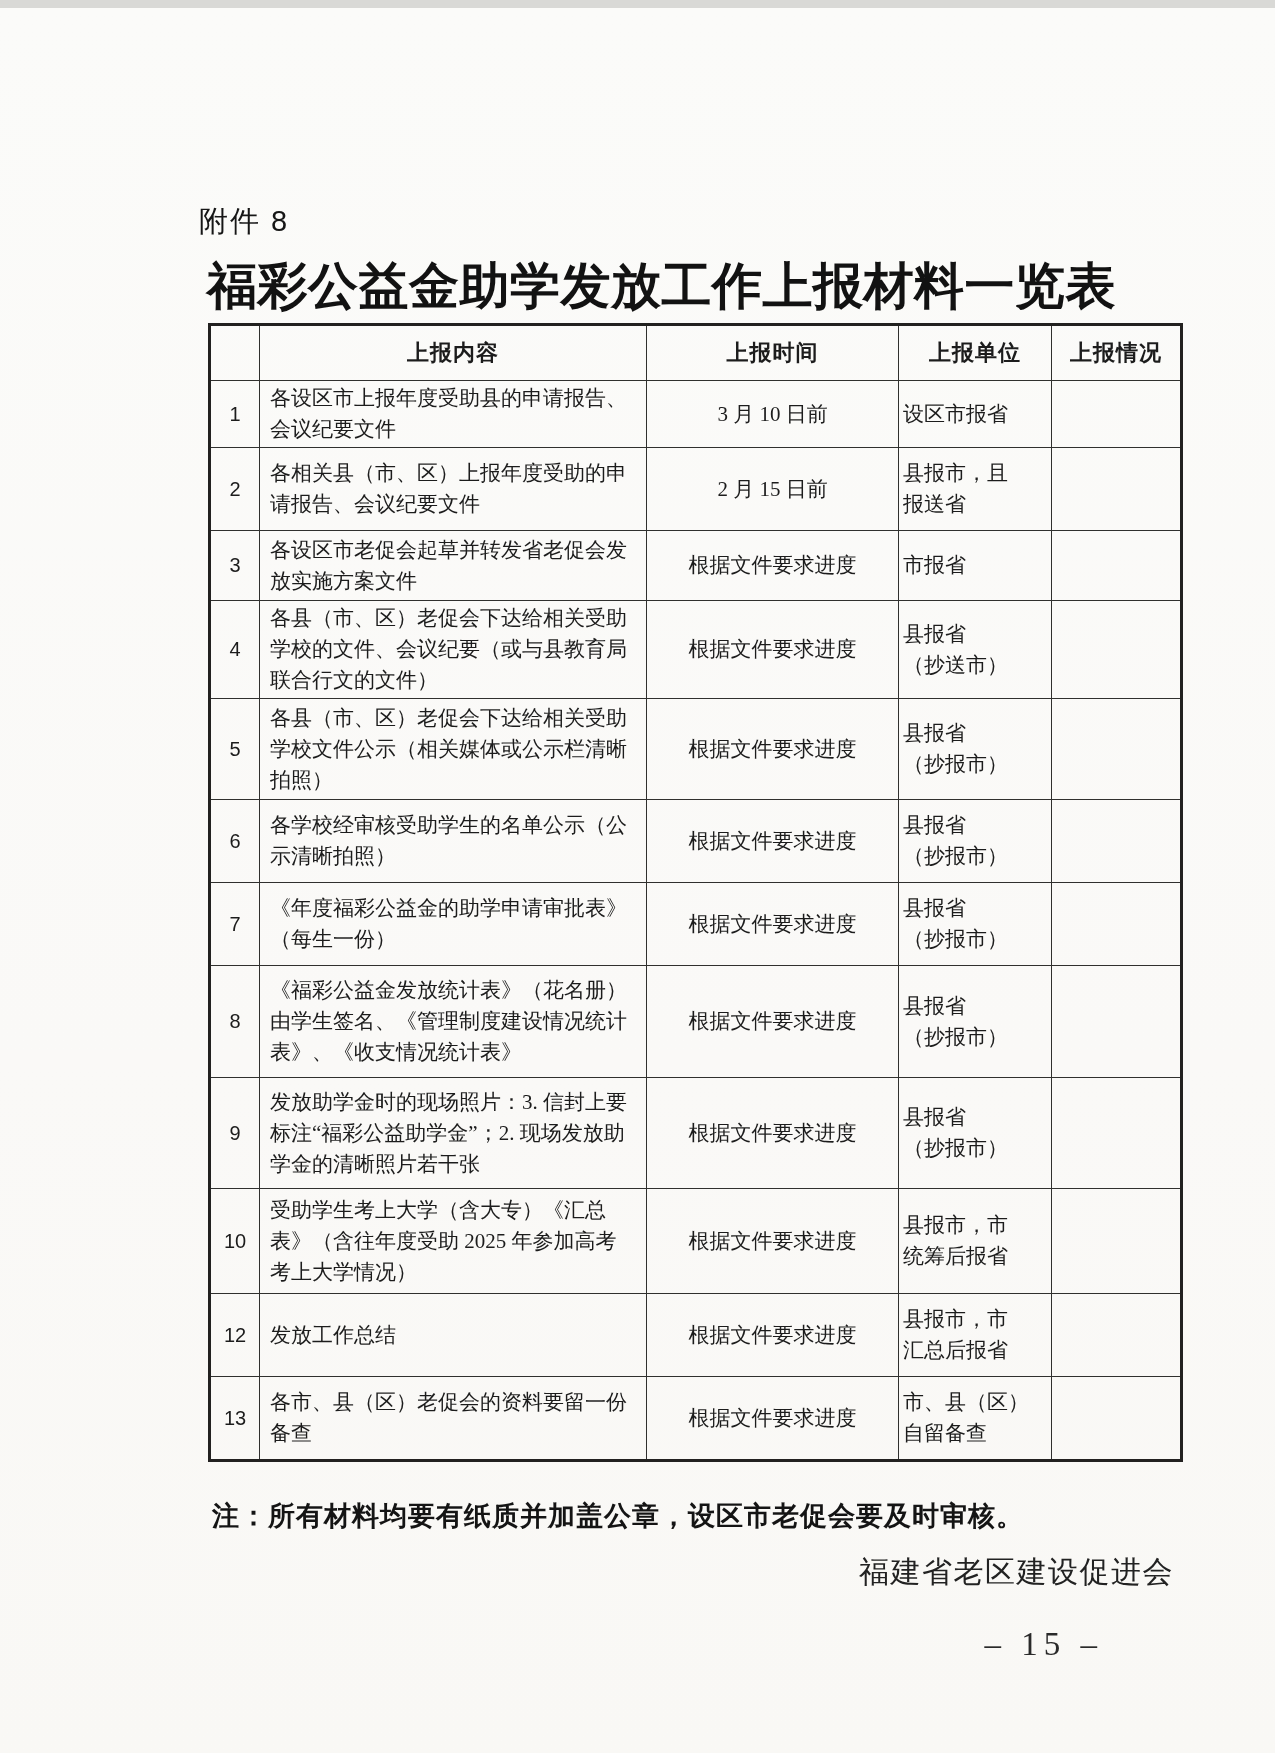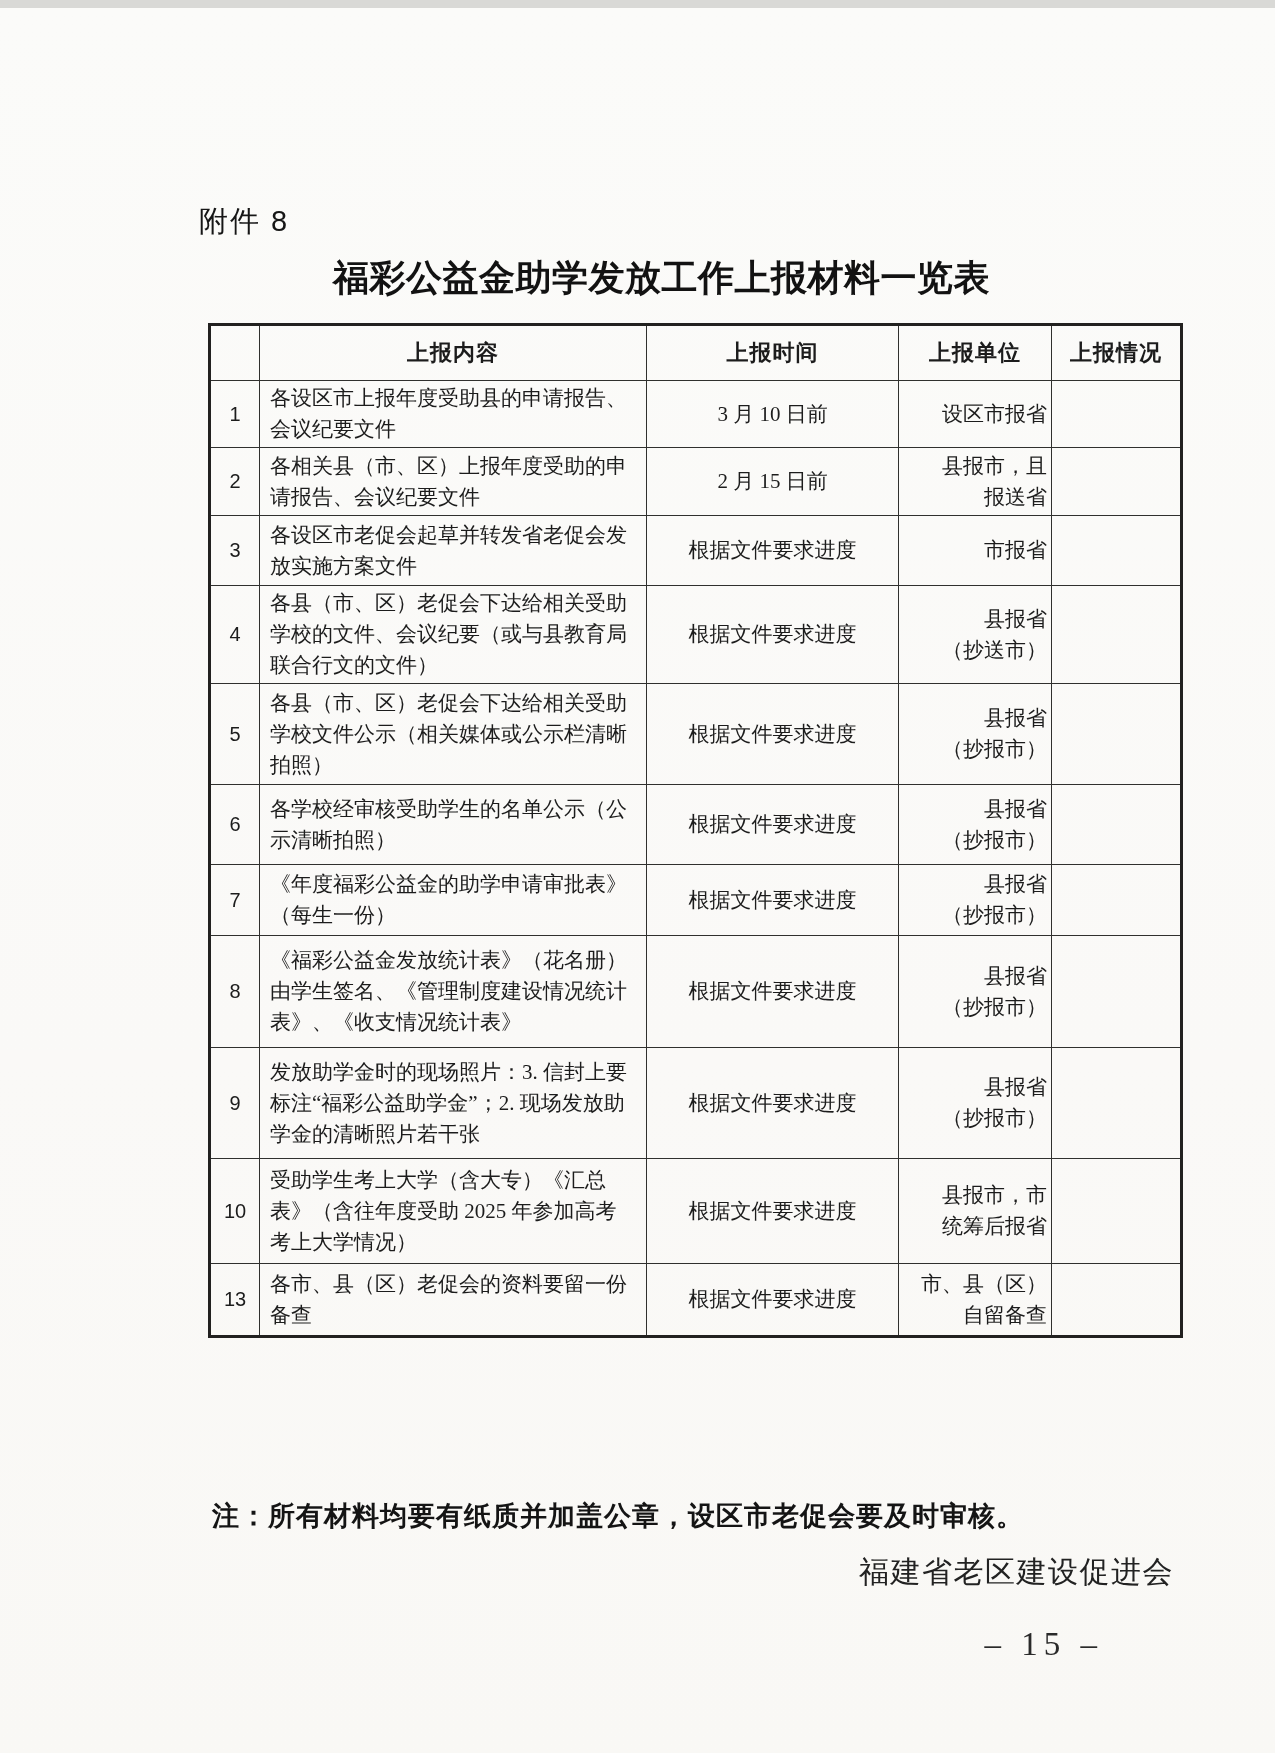--- a/index.html
+++ b/index.html
@@ -28,21 +28,21 @@
   }
   .title{
     position:absolute;
     left:0;
     top:250px;
     width:100%;
     padding-left:48px;
     box-sizing:border-box;
     margin:0;
     text-align:center;
-    font-size:36px;
+    font-size:50px;
     line-height:1.15;
     font-weight:bold;
     letter-spacing:0.5px;
     font-family:"Liberation Serif", serif;
     color:#121212;
   }
   table.report-table{
     position:absolute;
     left:208px;
     top:315px;
@@ -72,21 +72,21 @@
     padding:2px 10px;
   }
   td.cell-no{
     text-align:center;
     font-family:"Liberation Sans", sans-serif;
     font-size:20px;
     padding:2px 2px;
   }
   td.cell-content{ text-align:left; }
   td.cell-time{ text-align:center; padding:2px 2px; }
-  td.cell-unit{ text-align:right; white-space:pre-line; padding:2px 4px; }
+  td.cell-unit{ text-align:left; white-space:pre-line; padding:10px 4px; }
   td.cell-status{ }
   .note{
     position:absolute;
     left:212px;
     top:1490px;
     font-size:27px;
     font-weight:bold;
     letter-spacing:1px;
     font-family:"Liberation Sans", sans-serif;
     color:#141414;
@@ -212,20 +212,28 @@
           <td class="cell-status"></td>
         </tr>
         <tr style="height: 105px;">
           <td class="cell-no">10</td>
           <td class="cell-content">受助学生考上大学（含大专）《汇总表》（含往年度受助 2025 年参加高考考上大学情况）</td>
           <td class="cell-time">根据文件要求进度</td>
           <td class="cell-unit">县报市，市
 统筹后报省</td>
           <td class="cell-status"></td>
         </tr>
+        <tr style="height: 72px;">
+          <td class="cell-no">12</td>
+          <td class="cell-content">发放工作总结</td>
+          <td class="cell-time">根据文件要求进度</td>
+          <td class="cell-unit">县报市，市
+汇总后报省</td>
+          <td class="cell-status"></td>
+        </tr>
         <tr style="height: 73px;">
           <td class="cell-no">13</td>
           <td class="cell-content">各市、县（区）老促会的资料要留一份备查</td>
           <td class="cell-time">根据文件要求进度</td>
           <td class="cell-unit">市、县（区）
 自留备查</td>
           <td class="cell-status"></td>
         </tr>
       </tbody>
   </table>

